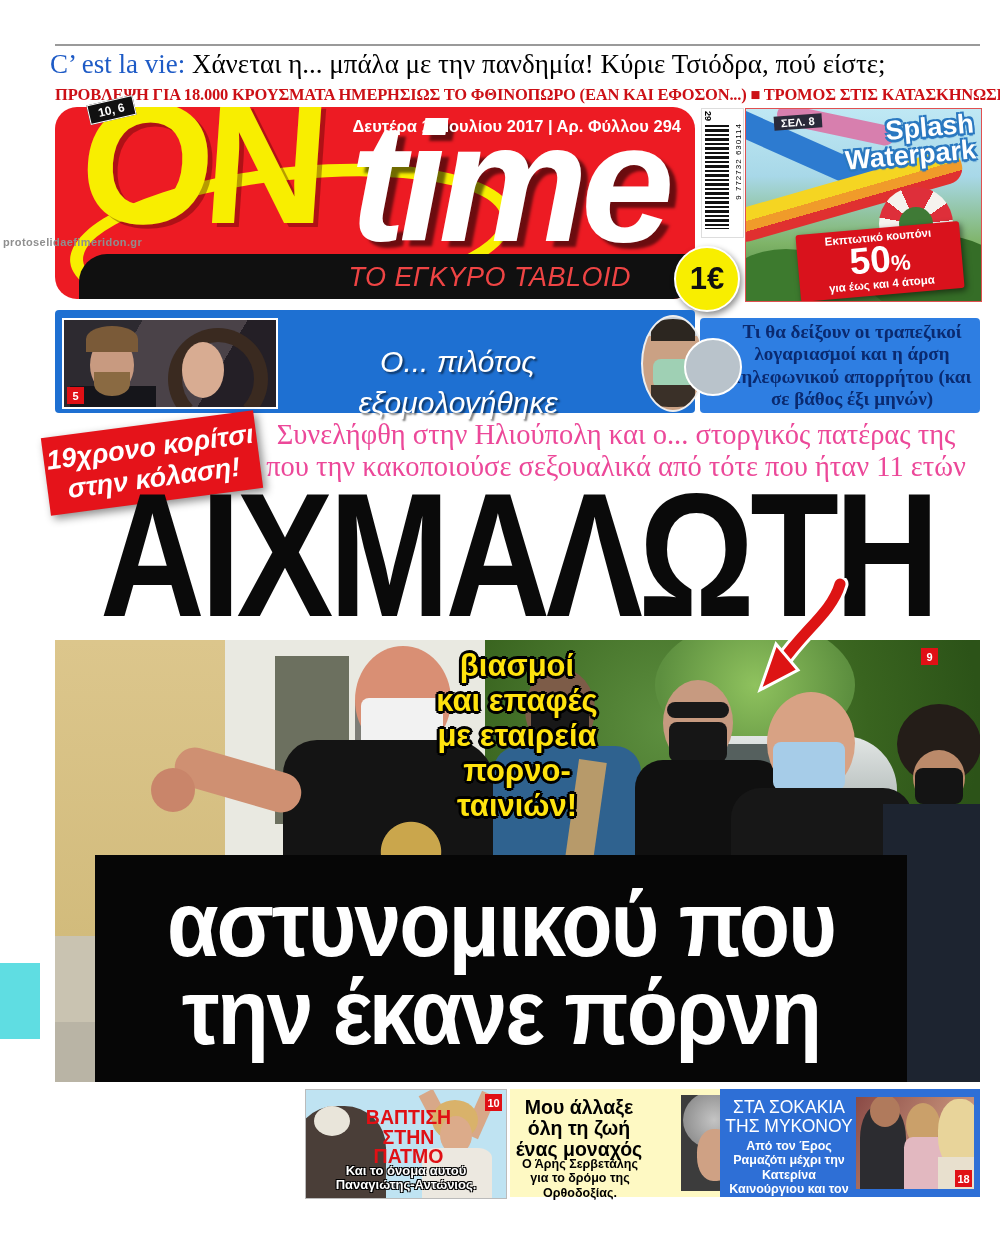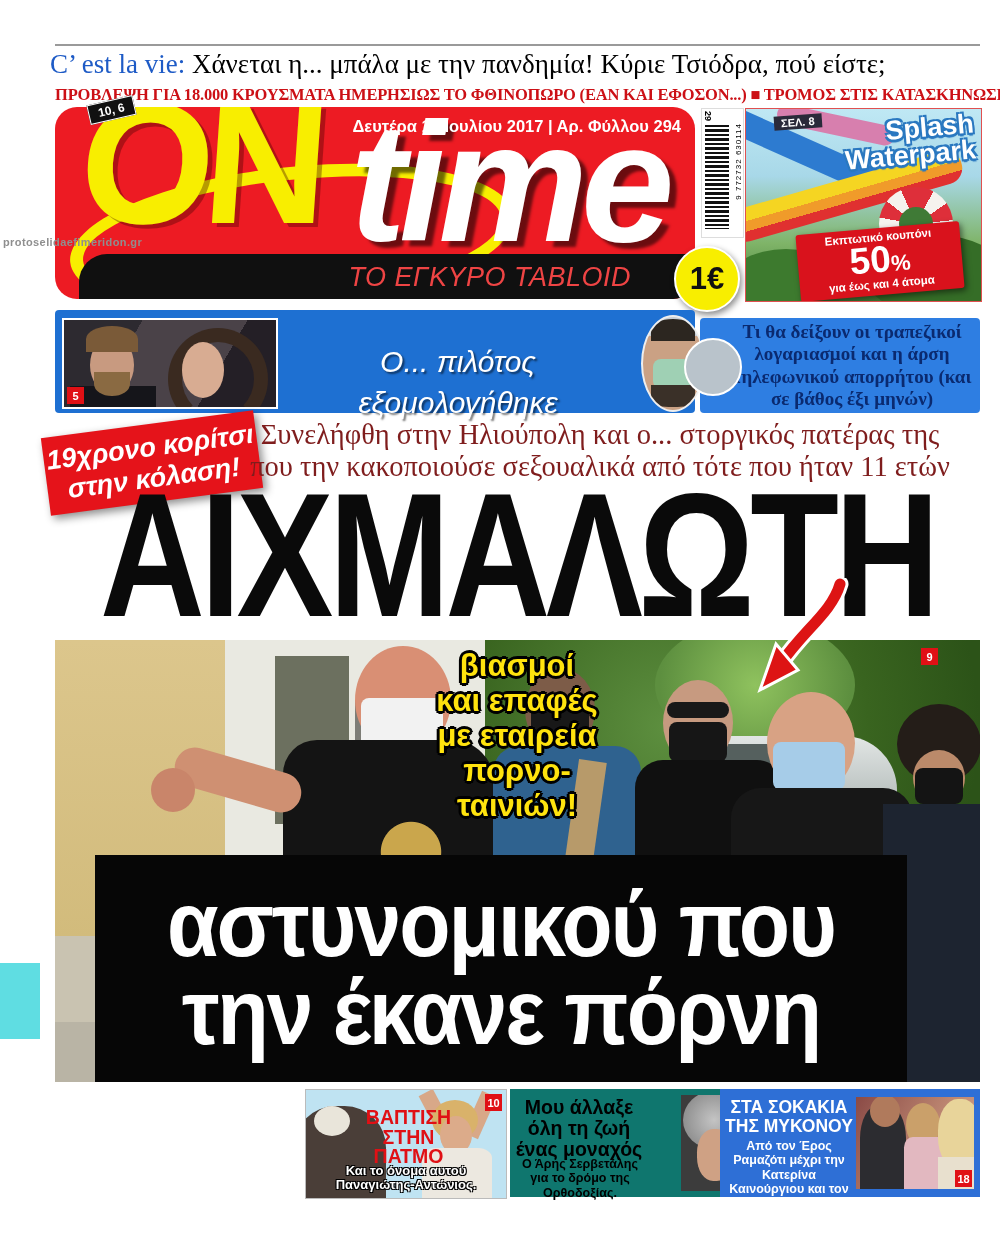--- a/index.html
+++ b/index.html
@@ -103,21 +103,21 @@
   #bank-box .txt{font-family:"Liberation Serif",serif;font-weight:bold;font-size:19px;
                  line-height:1.17;color:#0a2a70;text-align:center;padding:2px 6px 2px 30px;}
   #bank-circle{left:-16px;top:20px;width:54px;height:54px;border-radius:50%;
                background:#b9c3cb;border:2px solid #fff;position:absolute;}
 
   
   #kolasi-badge{left:45px;top:424px;width:214px;height:78px;background:#e5131a;
                 transform:rotate(-7.5deg);display:flex;flex-direction:column;align-items:center;
                 justify-content:center;color:#fff;font-weight:bold;font-style:italic;
                 font-size:27px;line-height:1.15;box-shadow:3px 4px 8px rgba(0,0,0,0.45);}
-  #deck{left:244px;top:419px;width:712px;text-align:center;font-size:28.5px;line-height:1.12;color:#7f1d1d;}
+  #deck{left:260px;top:419px;width:712px;text-align:center;font-size:28.5px;line-height:1.12;color:#ec4899;}
   #deck div{white-space:nowrap;}
   #giant-headline{left:55px;top:468px;width:925px;height:176px;text-align:center;overflow:visible;}
   #giant-headline span{display:inline-block;font-size:132px;font-weight:bold;line-height:1;
                        letter-spacing:-4px;color:#0a0a0a;transform:scale(1.1,1.33);
                        transform-origin:center top;}
 
   
   #photo{left:55px;top:640px;width:925px;height:442px;background:#9aa89a;overflow:hidden;}
   .ph-wall{position:absolute;left:0;top:0;width:170px;height:442px;
            background:linear-gradient(#dcc68c,#cdb674);}
@@ -204,32 +204,32 @@
   .bs2-hairw{position:absolute;right:28px;top:10px;width:46px;height:40px;border-radius:50%;background:#d9b26a;}
   .bs2-armw1{position:absolute;right:18px;top:2px;width:16px;height:46px;background:#d8a888;transform:rotate(24deg);}
   .bs2-armw2{position:absolute;right:62px;top:0px;width:16px;height:44px;background:#d8a888;transform:rotate(-28deg);}
   .bs2-facew{position:absolute;right:34px;top:26px;width:32px;height:38px;border-radius:50%;background:#dcab8a;}
   .bs2-dressw{position:absolute;right:14px;top:58px;width:70px;height:50px;background:#ece8e0;border-radius:20% 20% 0 0;}
   #bs2-title{position:absolute;left:40px;top:5px;width:125px;text-align:center;color:#e01015;
              font-weight:bold;font-size:19.5px;line-height:1.0;margin-top:13px;}
   #bs2-caption{position:absolute;left:8px;bottom:5px;width:184px;text-align:center;color:#fff;
                font-weight:bold;font-size:13px;line-height:1.12;
                text-shadow:1px 1px 0 #000,-1px 1px 0 #000,1px -1px 0 #000,-1px -1px 0 #000;}
-  #bs3{left:510px;width:241px;background:#0f766e;}
+  #bs3{left:510px;width:241px;background:#fef9c3;}
   #bs3-title{position:absolute;left:2px;top:8px;width:134px;text-align:center;
              font-size:19.5px;font-weight:bold;line-height:1.08;}
   #bs3-body{position:absolute;left:2px;top:68px;width:136px;text-align:center;
             font-size:12.5px;font-weight:bold;line-height:1.15;}
   #bs3-photo{position:absolute;right:4px;top:6px;width:66px;height:96px;background:#3c3c3c;overflow:hidden;}
   .bs3-hair{position:absolute;left:2px;top:-4px;width:62px;height:58px;border-radius:50%;
             background:radial-gradient(circle,#c4c4c4,#8e8e8e 75%);}
   .bs3-face{position:absolute;left:16px;top:34px;width:36px;height:52px;border-radius:45%;background:#cfa184;}
   #bs4{left:720px;width:260px;background:#2e6fd6;}
   #bs4-title{position:absolute;left:4px;top:9px;width:130px;text-align:center;color:#fff;
-             font-weight:bold;font-size:17.5px;line-height:1.1;}
+             font-weight:normal;font-size:17.5px;line-height:1.1;}
   #bs4-body{position:absolute;left:4px;top:50px;width:130px;text-align:center;color:#fff;
             font-weight:bold;font-size:12.5px;line-height:1.15;}
   #bs4-photo{position:absolute;right:6px;top:8px;width:118px;height:92px;overflow:hidden;
              background:linear-gradient(120deg,#8a4a46,#c08a74 60%,#d8a88a);}
   .bs4-man{position:absolute;left:4px;top:8px;width:46px;height:84px;background:#2c2c30;border-radius:40% 40% 0 0;}
   .bs4-manhead{position:absolute;left:14px;top:-2px;width:30px;height:32px;border-radius:50%;background:#b07a5c;}
   .bs4-w1hair{position:absolute;right:34px;top:6px;width:34px;height:44px;border-radius:50%;background:#caa06a;}
   .bs4-w1dress{position:absolute;right:26px;top:40px;width:44px;height:52px;background:#e2b8c0;border-radius:20% 20% 0 0;}
   .bs4-w2hair{position:absolute;right:-8px;top:2px;width:44px;height:70px;border-radius:45%;background:#e8d49a;}
   .bs4-w2dress{position:absolute;right:-4px;top:60px;width:40px;height:40px;background:#e8e0ce;}

